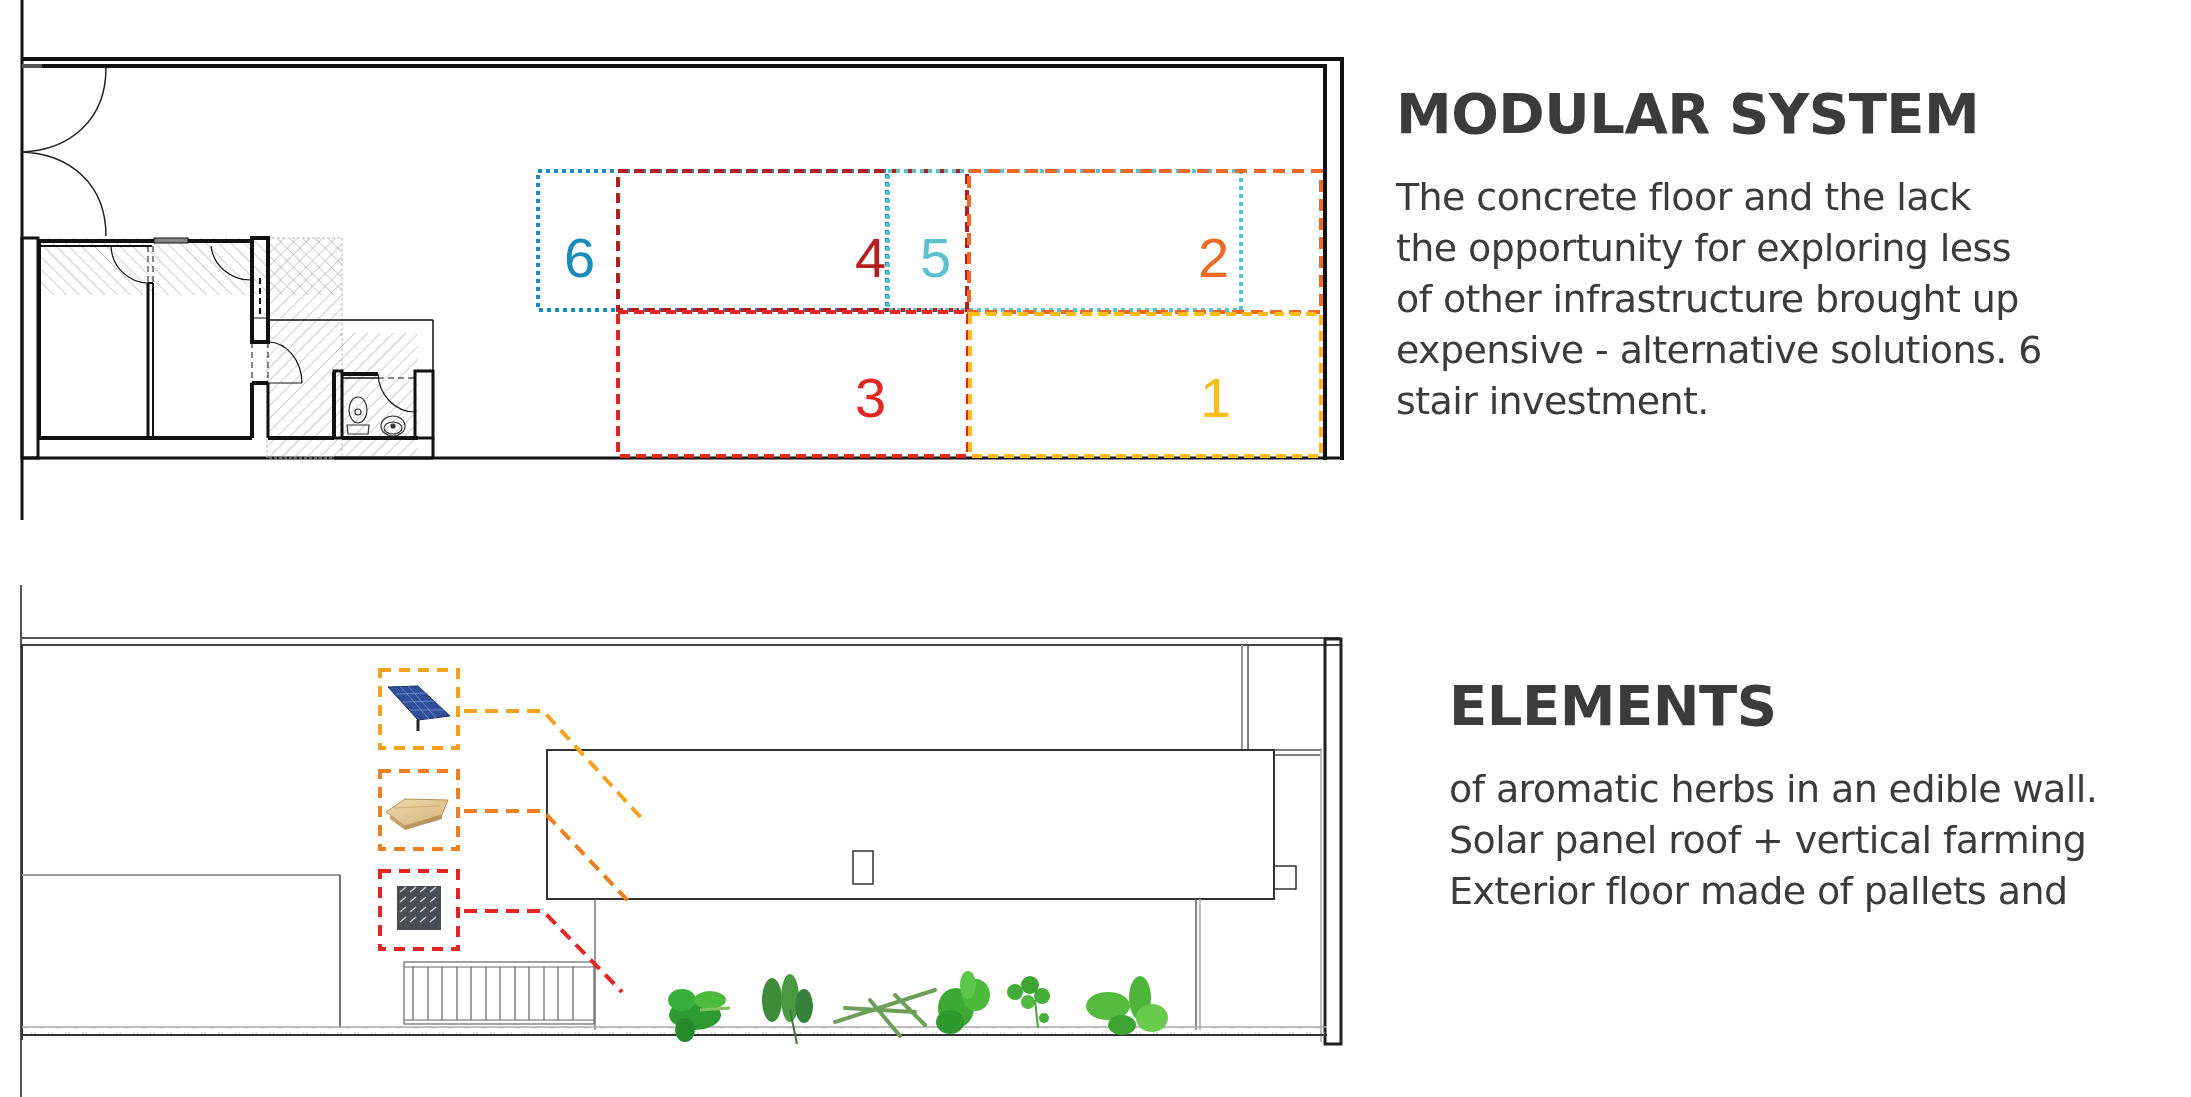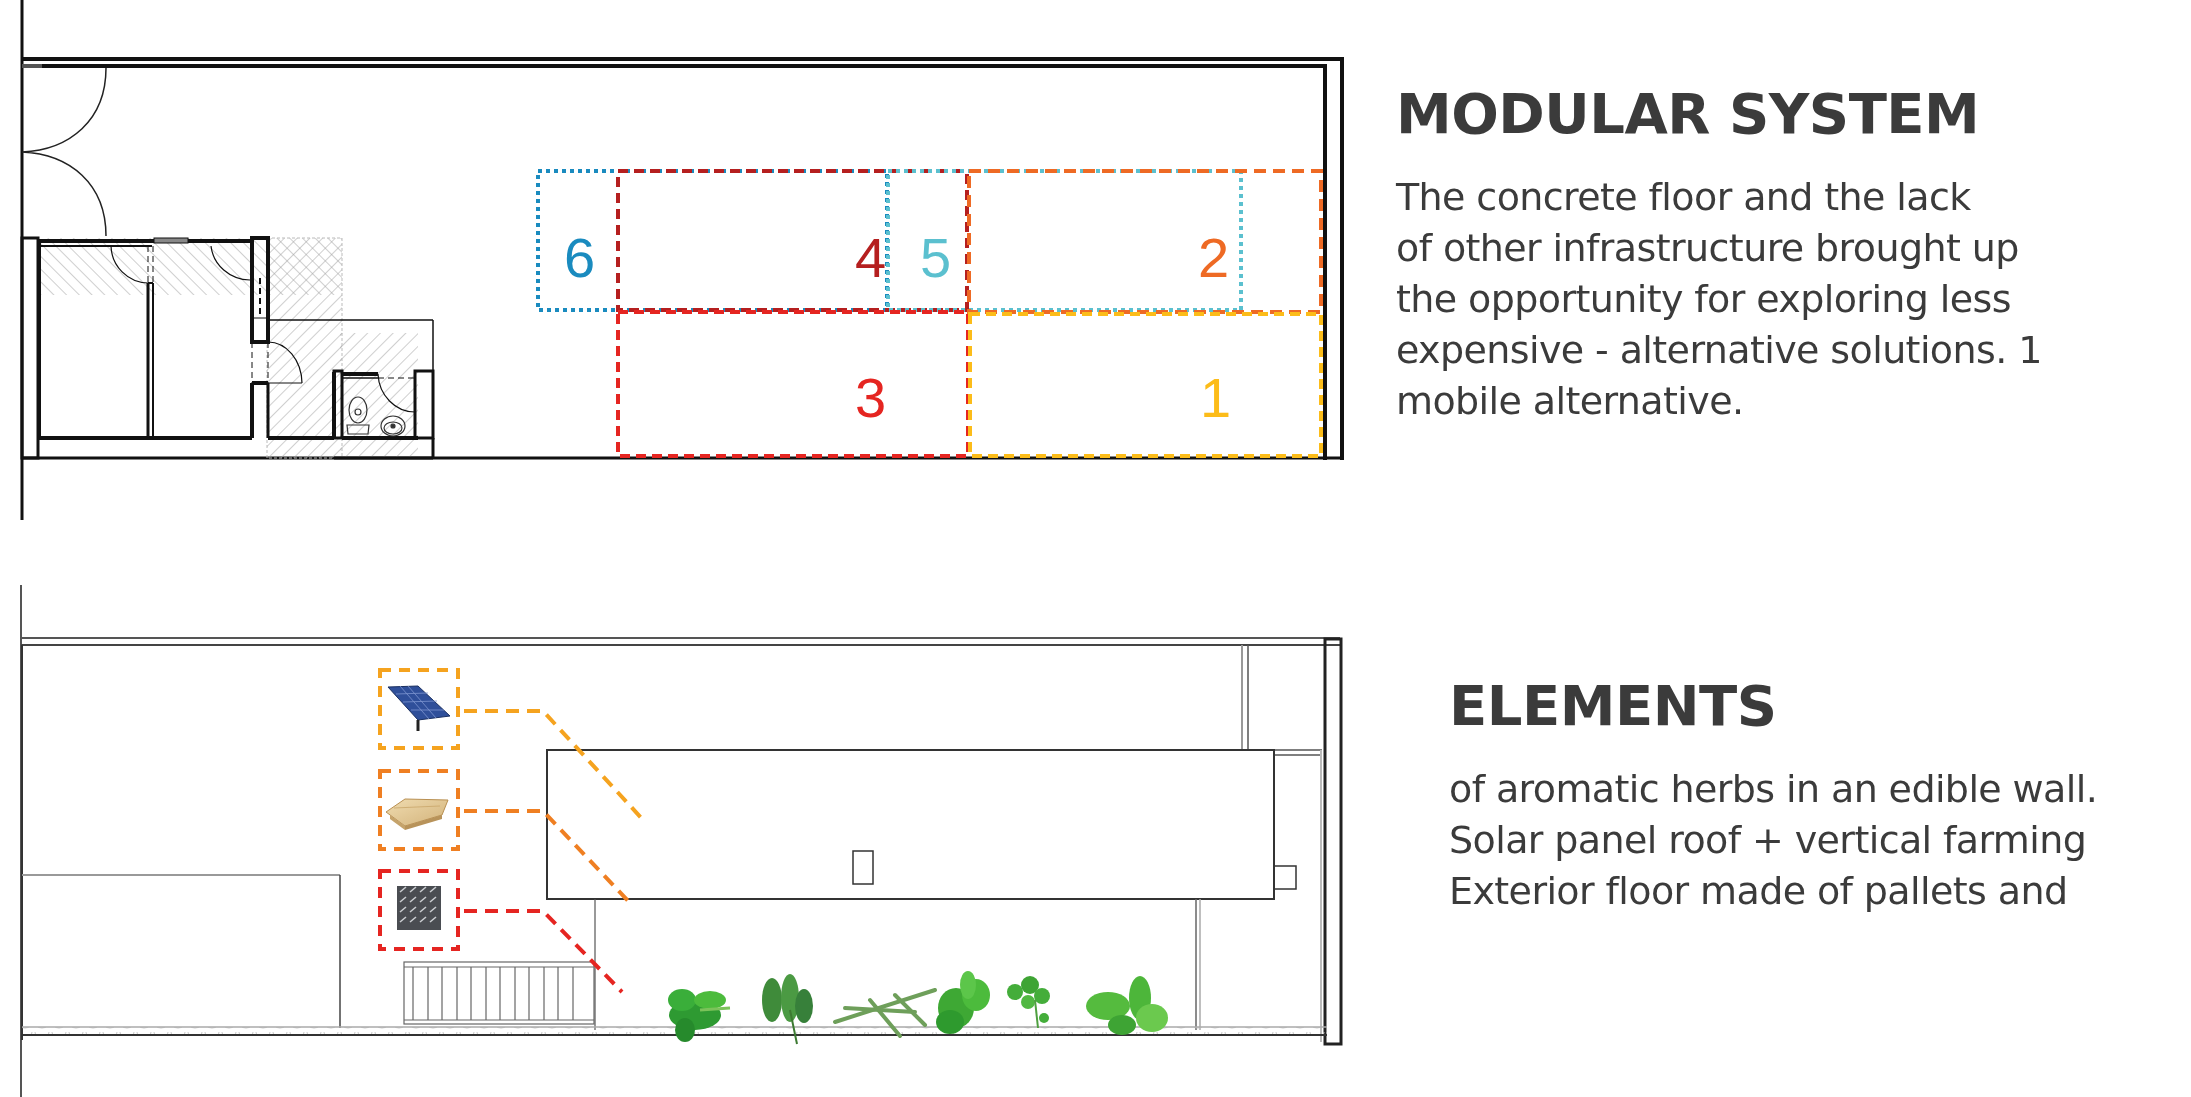--- a/index.html
+++ b/index.html
@@ -251,24 +251,24 @@
         <ellipse cx="1122" cy="1025" rx="14" ry="10" fill="#3ea434"></ellipse>
       </g>
     </g>
   </g>
 </svg>
 
 <div class="text-block" style="left:1396px; top:86px; width:780px;">
   <h2 class="heading">MODULAR SYSTEM</h2>
   <p class="para" style="margin-top:30px;">
     <span>The concrete floor and the lack</span>
+    <span>the opportunity for exploring less</span>
     <span>of other infrastructure brought up</span>
-    <span>the opportunity for exploring less</span>
-    <span>expensive - alternative solutions. 1</span>
-    <span>mobile alternative.</span>
+    <span>expensive - alternative solutions. 6</span>
+    <span>stair investment.</span>
   </p>
 </div>
 
 <div class="text-block" style="left:1449px; top:678px; width:790px;">
   <h2 class="heading">ELEMENTS</h2>
   <p class="para" style="margin-top:30px;">
     <span>of aromatic herbs in an edible wall.</span>
     <span>Solar panel roof + vertical farming</span>
     <span>Exterior floor made of pallets and</span>
   </p>

